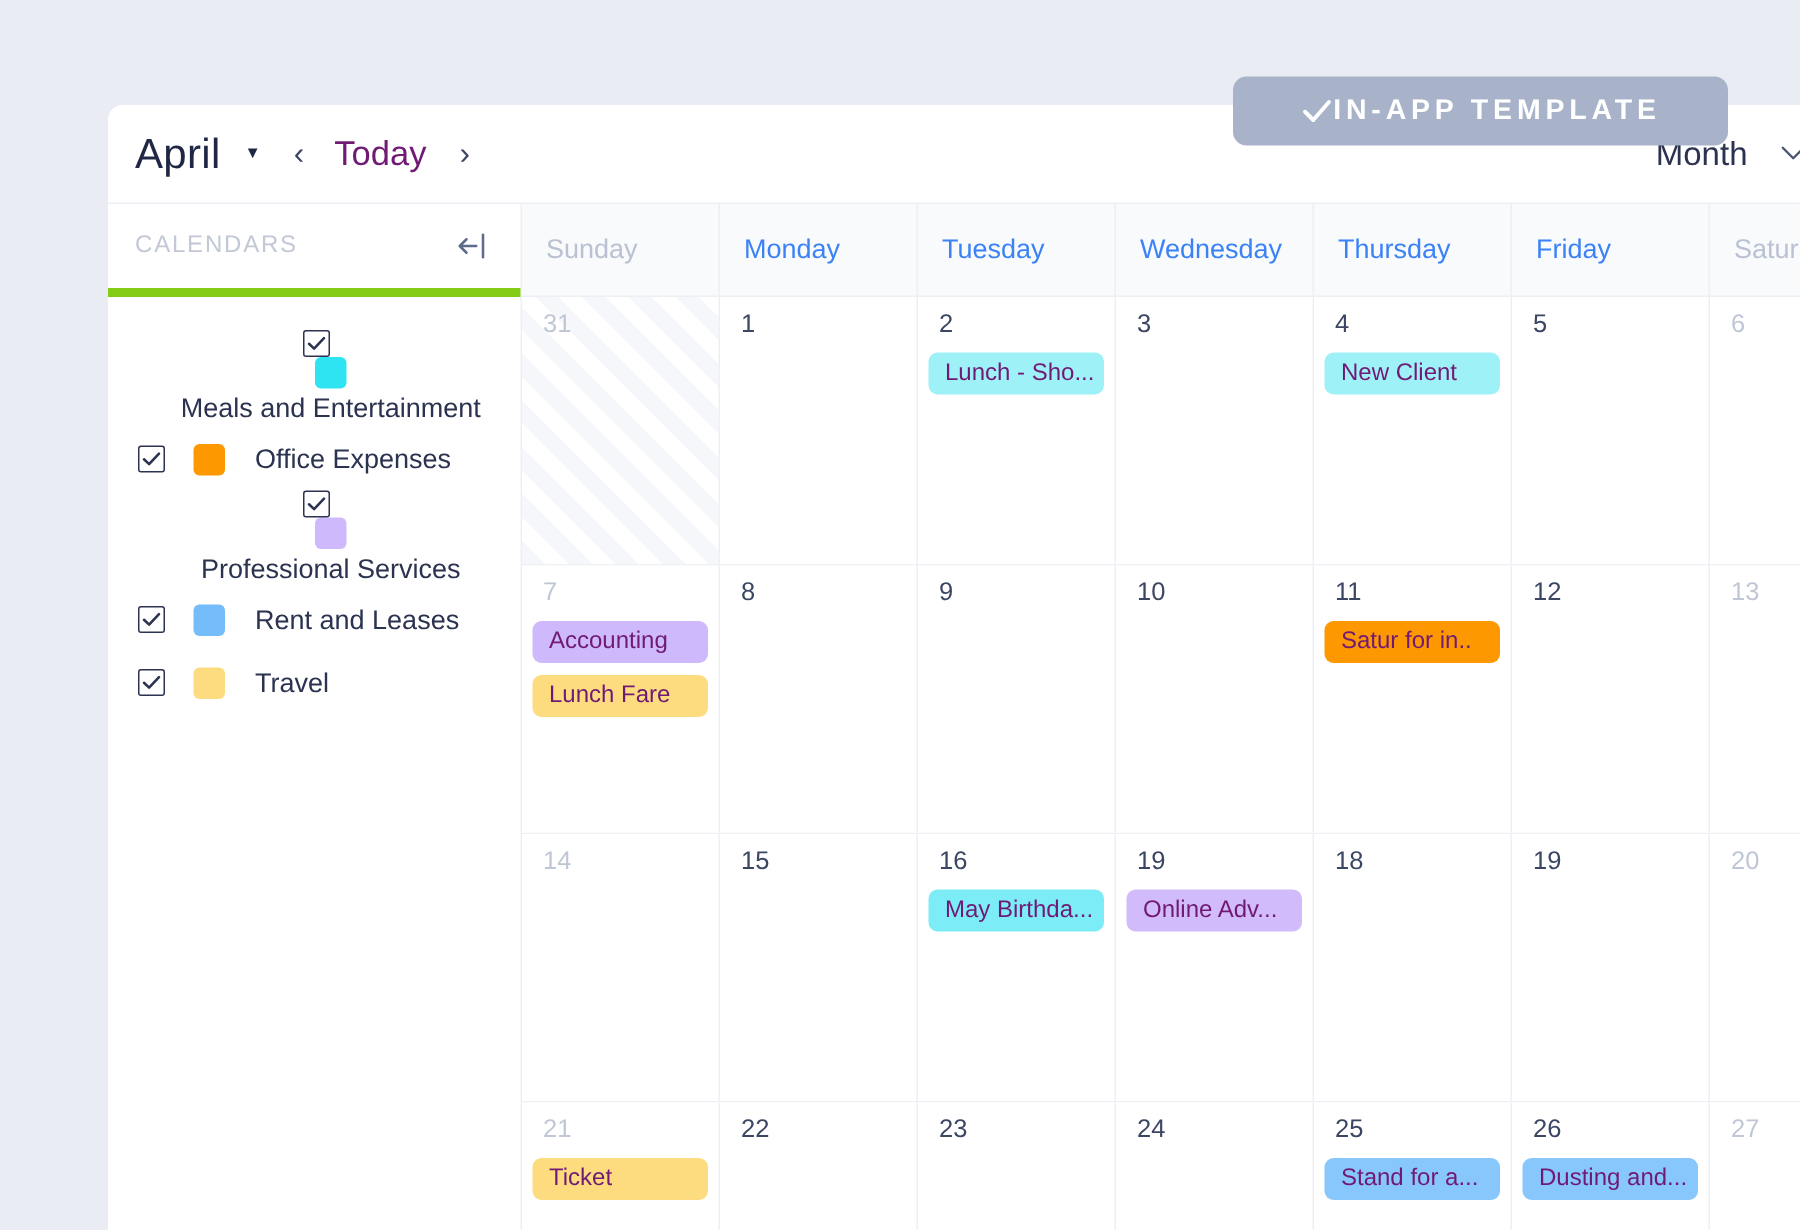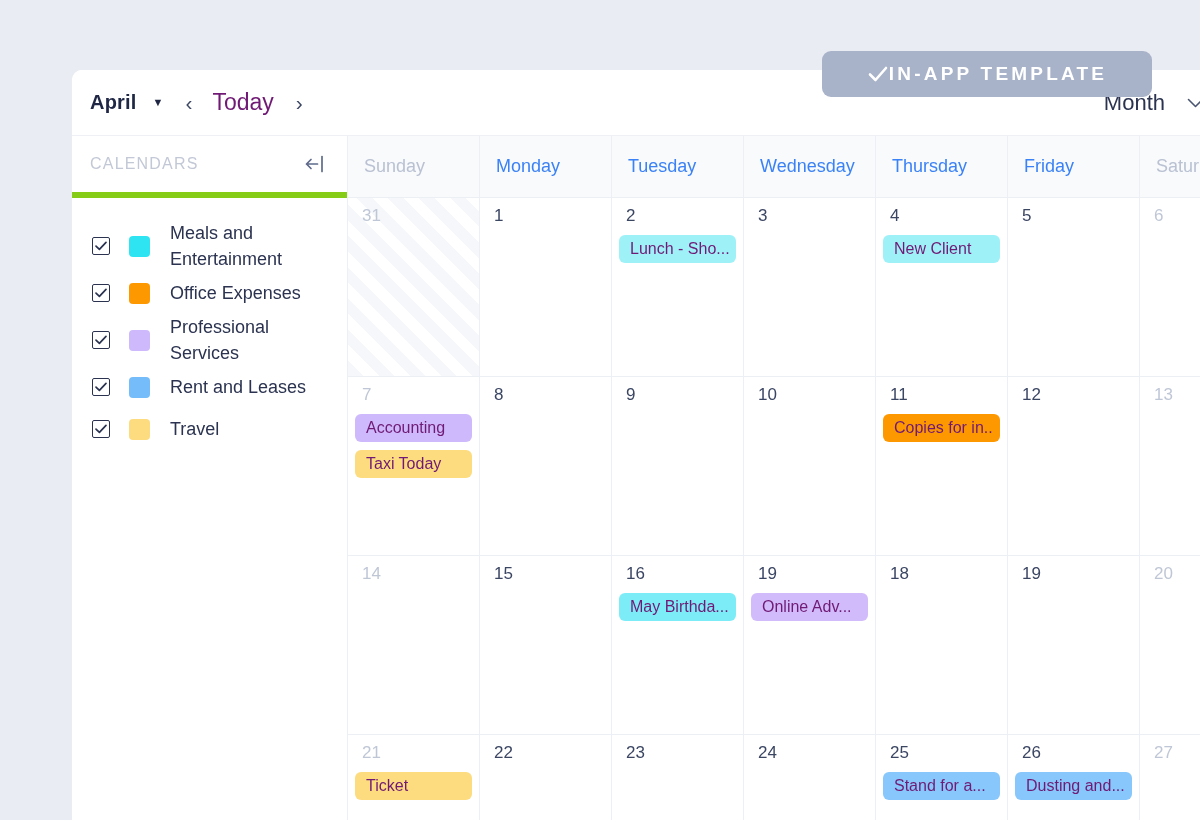--- a/index.html
+++ b/index.html
@@ -39,22 +39,22 @@
   }
 
   #toolbar-left {
     display: flex;
     align-items: center;
     padding-left: 18px;
     gap: 0;
   }
 
   .month-name {
-    font-size: 20px;
-    font-weight: bold;
+    font-size: 28px;
+    font-weight: normal;
     color: #1f2744;
     letter-spacing: 0.2px;
   }
 
   .month-caret {
     margin-left: 16px;
     color: #1f2744;
     font-size: 11px;
     line-height: 1;
     cursor: pointer;
@@ -171,21 +171,21 @@
   }
 
   .cal-item {
     display: flex;
     align-items: center;
     padding: 0 18px 0 20px;
     min-height: 42px;
     cursor: pointer;
   }
 
-  .cal-item.two-line { min-height: 50px; }
+  .cal-item.two-line { min-height: 50px; flex-direction: column; }
 
   .cal-check {
     width: 18px;
     height: 18px;
     border: 1.6px solid #2b3350;
     border-radius: 2px;
     flex: none;
     position: relative;
   }
 
@@ -416,36 +416,36 @@
             </div>
             <div class="day-cell dim">
               <span class="day-num">6</span>
             </div>
           </div>
           <div class="week-row">
             <div class="day-cell dim">
               <span class="day-num">7</span>
               <div class="events">
                 <div class="event-chip" style="background: rgb(205, 185, 251);">Accounting</div>
-                <div class="event-chip" style="background: rgb(253, 220, 127);">Taxi Today</div>
+                <div class="event-chip" style="background: rgb(253, 220, 127);">Lunch Fare</div>
               </div>
             </div>
             <div class="day-cell">
               <span class="day-num">8</span>
             </div>
             <div class="day-cell">
               <span class="day-num">9</span>
             </div>
             <div class="day-cell">
               <span class="day-num">10</span>
             </div>
             <div class="day-cell">
               <span class="day-num">11</span>
               <div class="events">
-                <div class="event-chip" style="background: rgb(254, 152, 0);">Copies for in..</div>
+                <div class="event-chip" style="background: rgb(254, 152, 0);">Satur for in..</div>
               </div>
             </div>
             <div class="day-cell">
               <span class="day-num">12</span>
             </div>
             <div class="day-cell dim">
               <span class="day-num">13</span>
             </div>
           </div>
           <div class="week-row">

